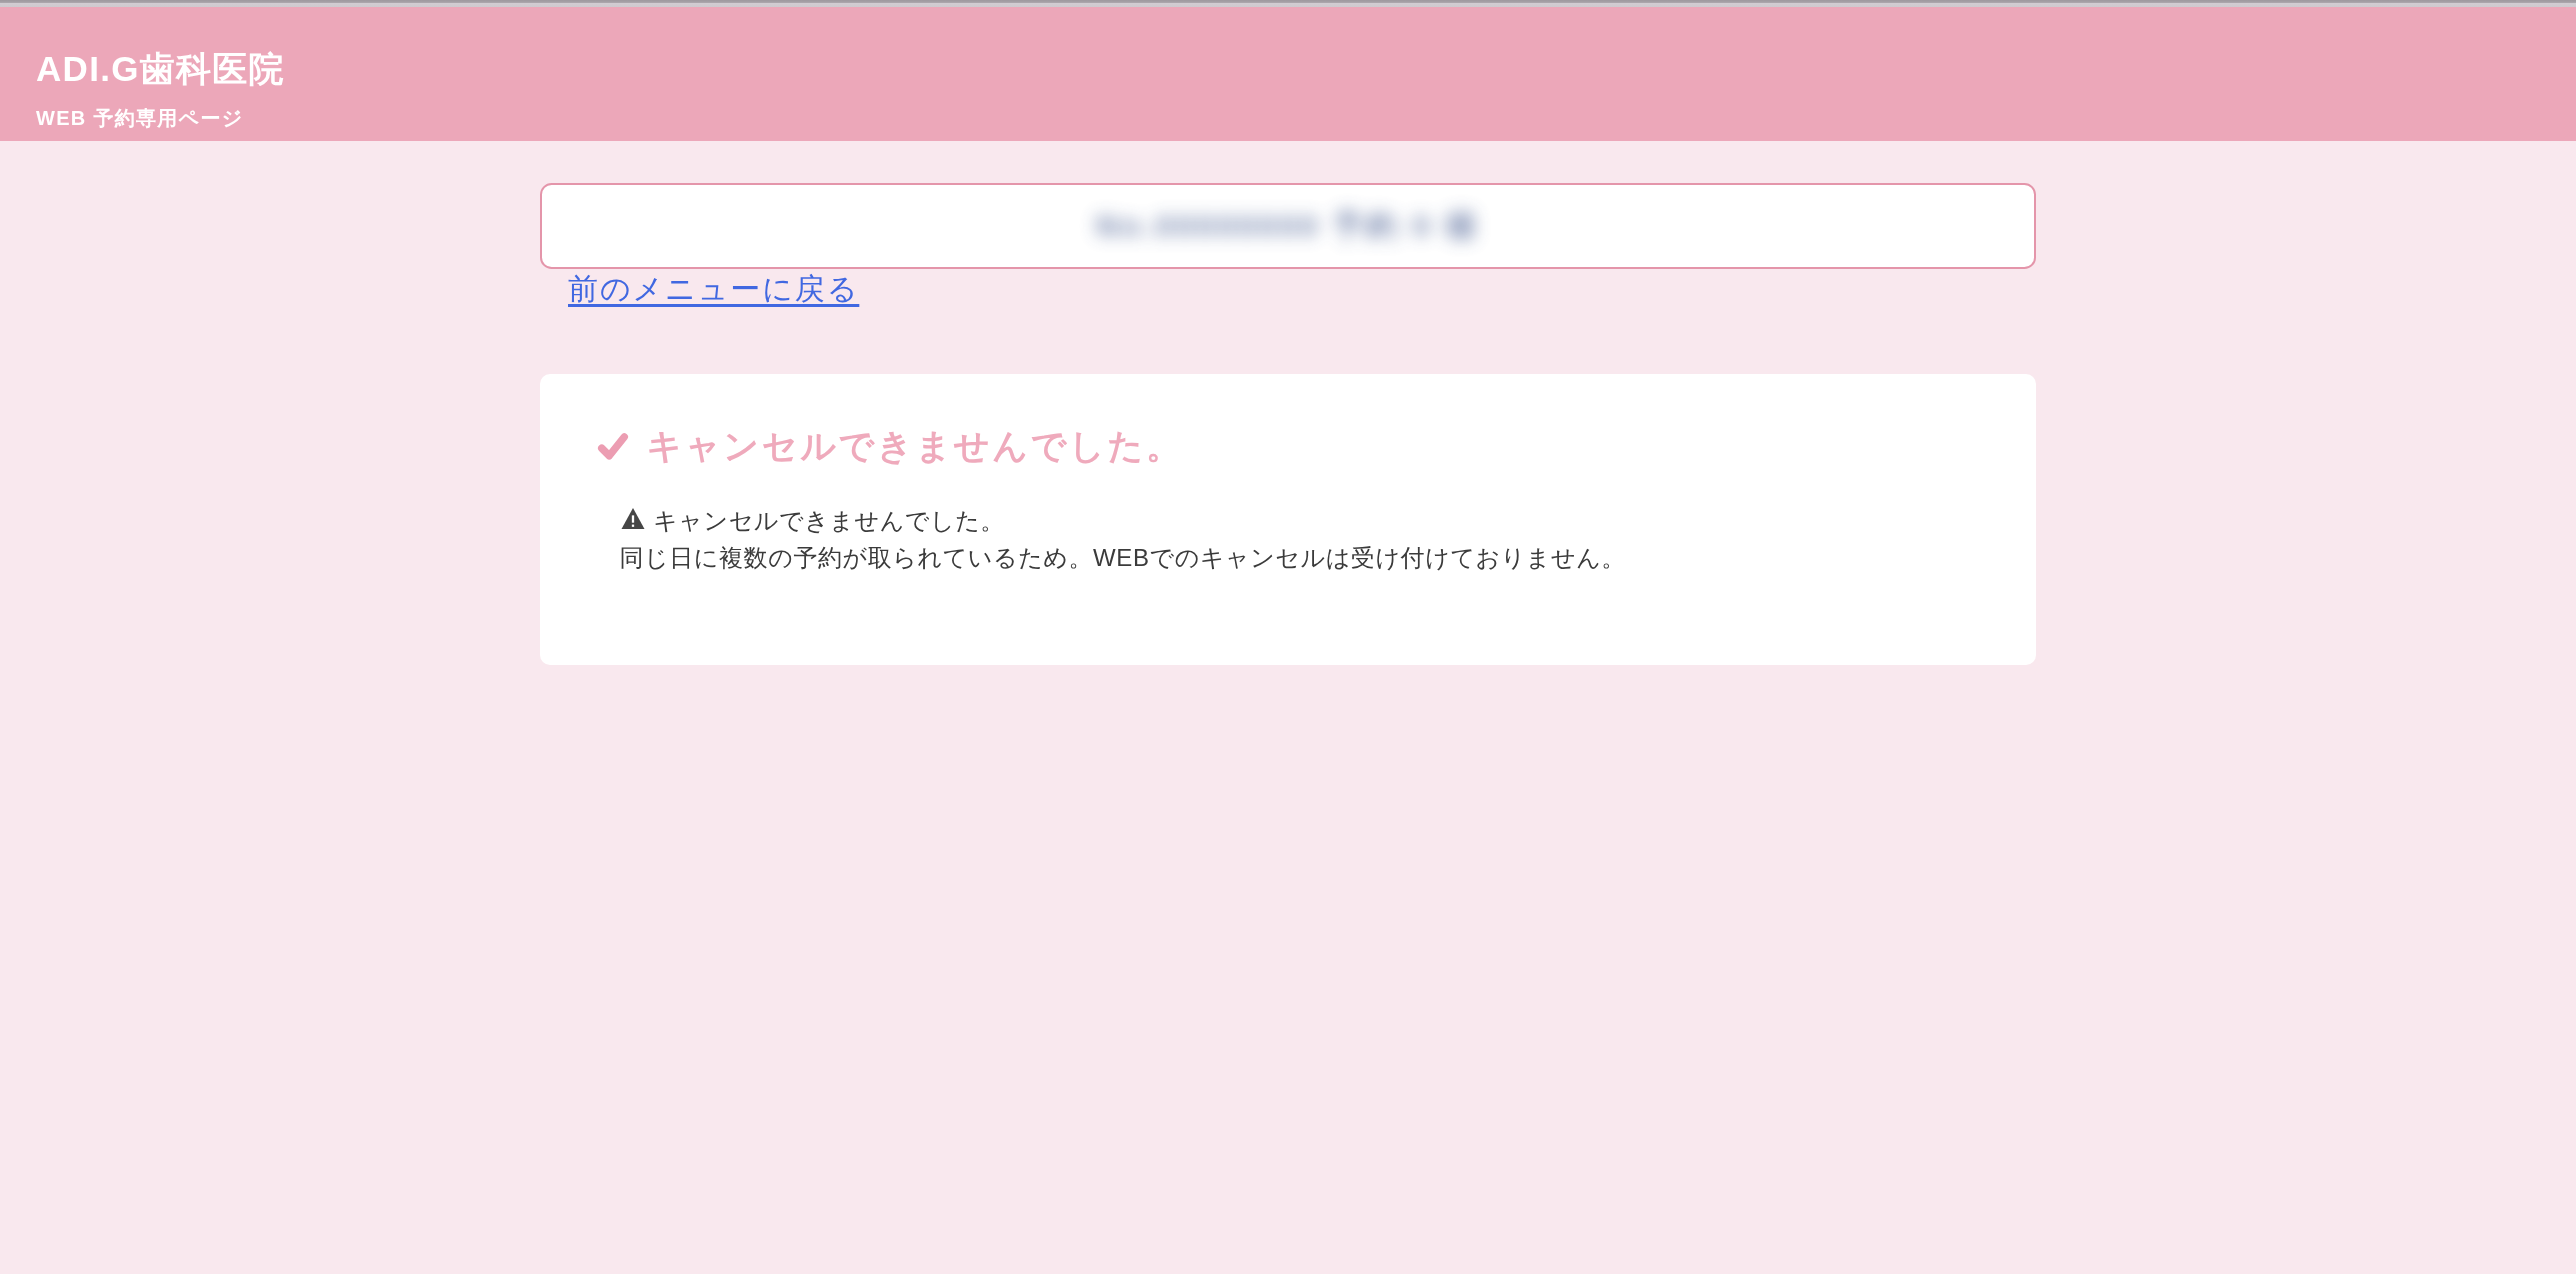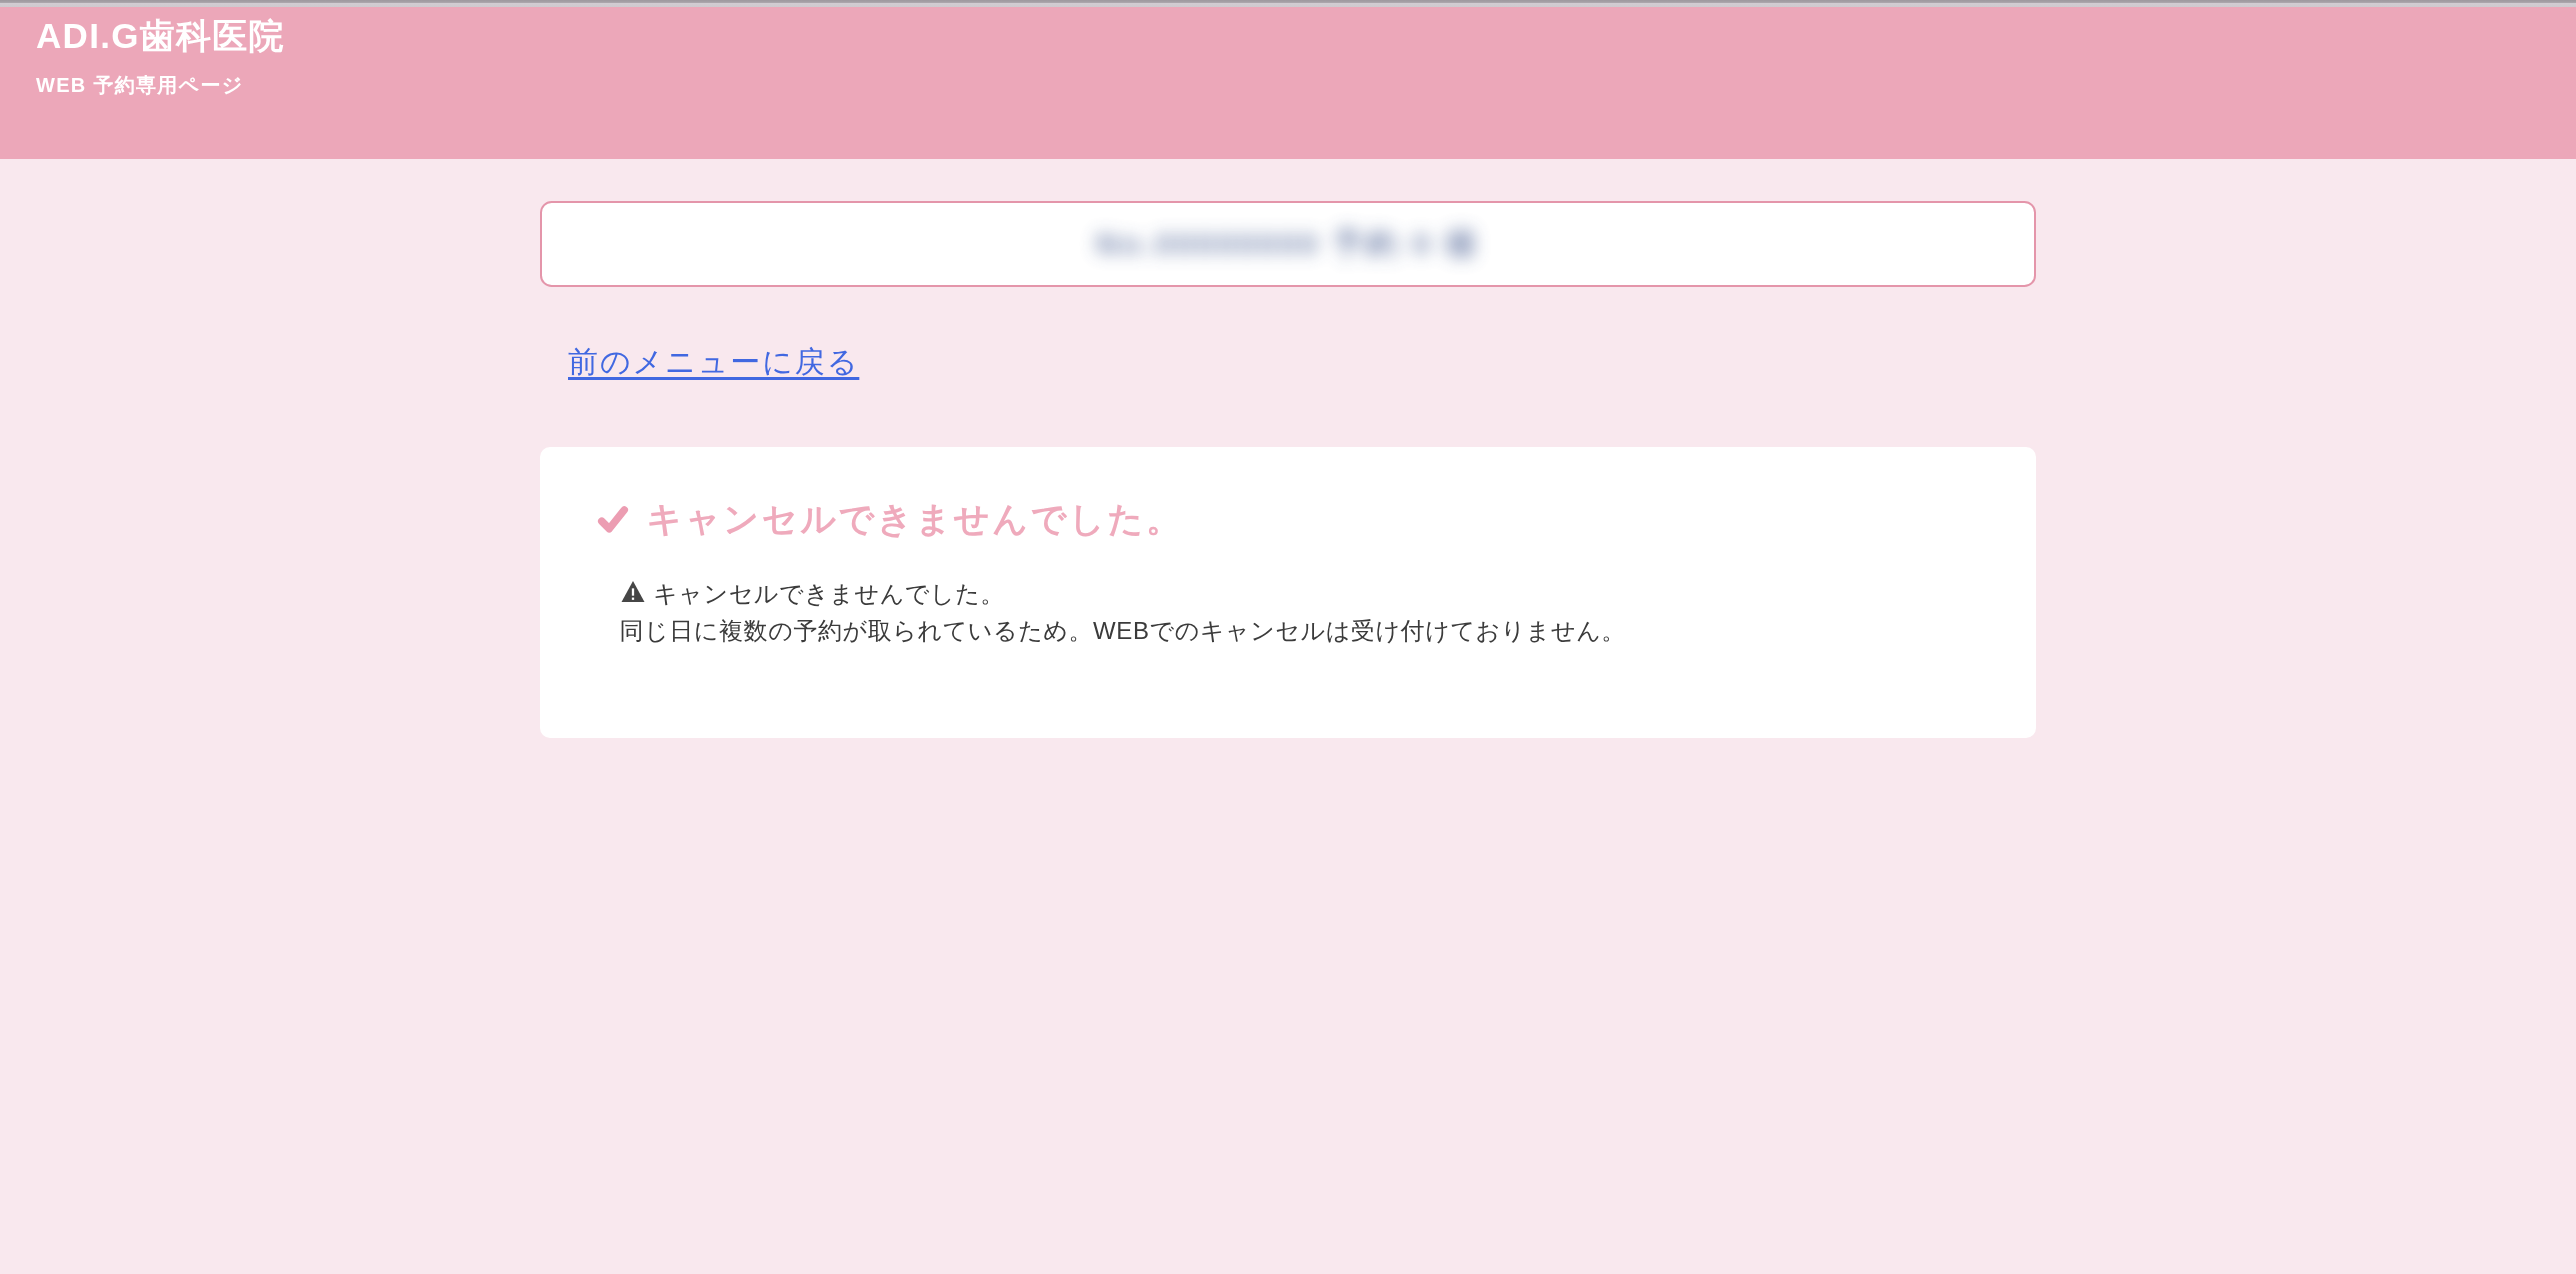--- a/index.html
+++ b/index.html
@@ -8,23 +8,23 @@
     font-family: "Liberation Sans", "DejaVu Sans", sans-serif;
     background: #f9e8ee;
     overflow: hidden;
   }
   
   .top-strip {
     width: 100%; height: 7px;
     background: linear-gradient(to bottom, #9e989e 0%, #a8a2a8 35%, #d2ccd2 45%, #cfc9ce 100%);
   }
   .site-header {
-    width: 100%; height: 152px;
+    width: 100%; height: 134px;
     background: #eca7b9;
-    padding: 10px 0 0 36px;
+    padding: 43px 0 0 36px;
     color: #ffffff;
   }
   .site-title {
     font-size: 35px;
     font-weight: 700;
     letter-spacing: 1.3px;
     line-height: 1.1;
   }
   .site-subtitle {
     margin-top: 16.7px;
@@ -48,21 +48,21 @@
   }
   .reservation-blur {
     font-size: 30px;
     font-weight: 700;
     letter-spacing: 3.9px;
     color: #4f6496;
     filter: blur(8.4px);
     opacity: 0.85;
     white-space: nowrap;
   }
-  .back-link-row { margin-top: 55px; margin-left: 28px; }
+  .back-link-row { margin-left: 28px; }
   .back-link {
     font-size: 30px;
     color: #4168e1;
     text-decoration: underline;
     text-underline-offset: 5.2px;
     letter-spacing: 1.9px;
     cursor: pointer;
   }
   .result-card {
     margin-top: 64px;

